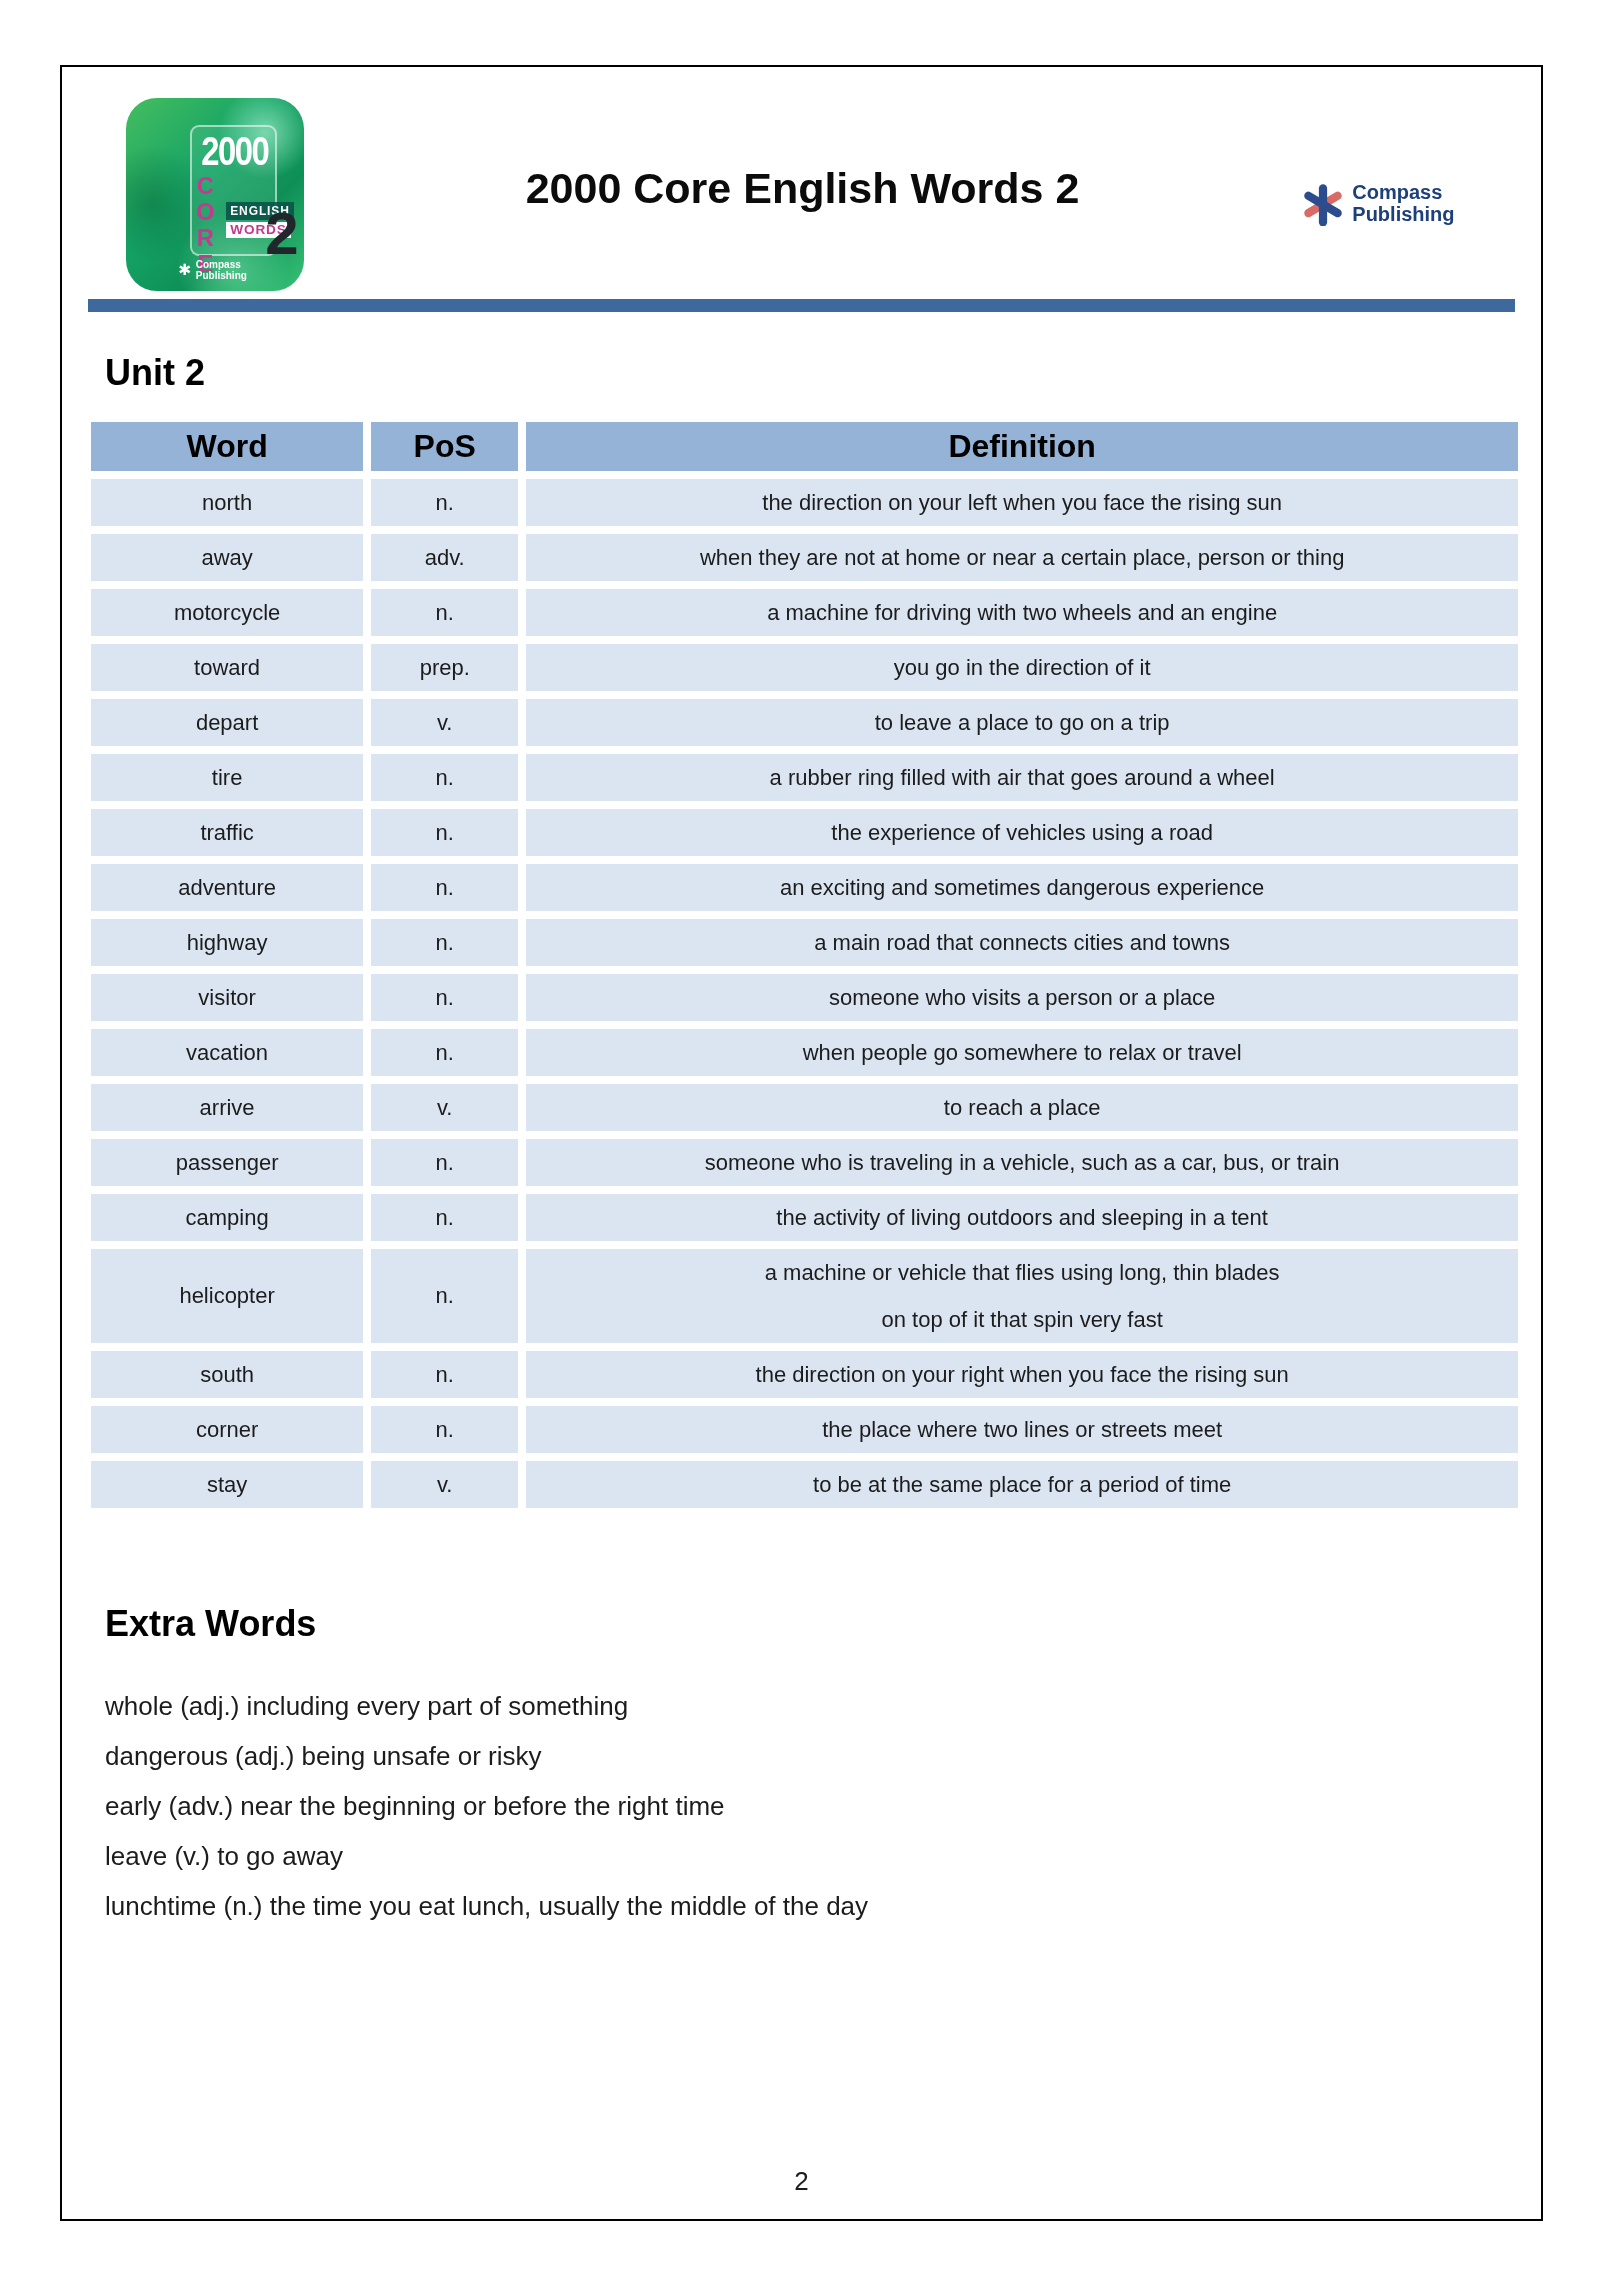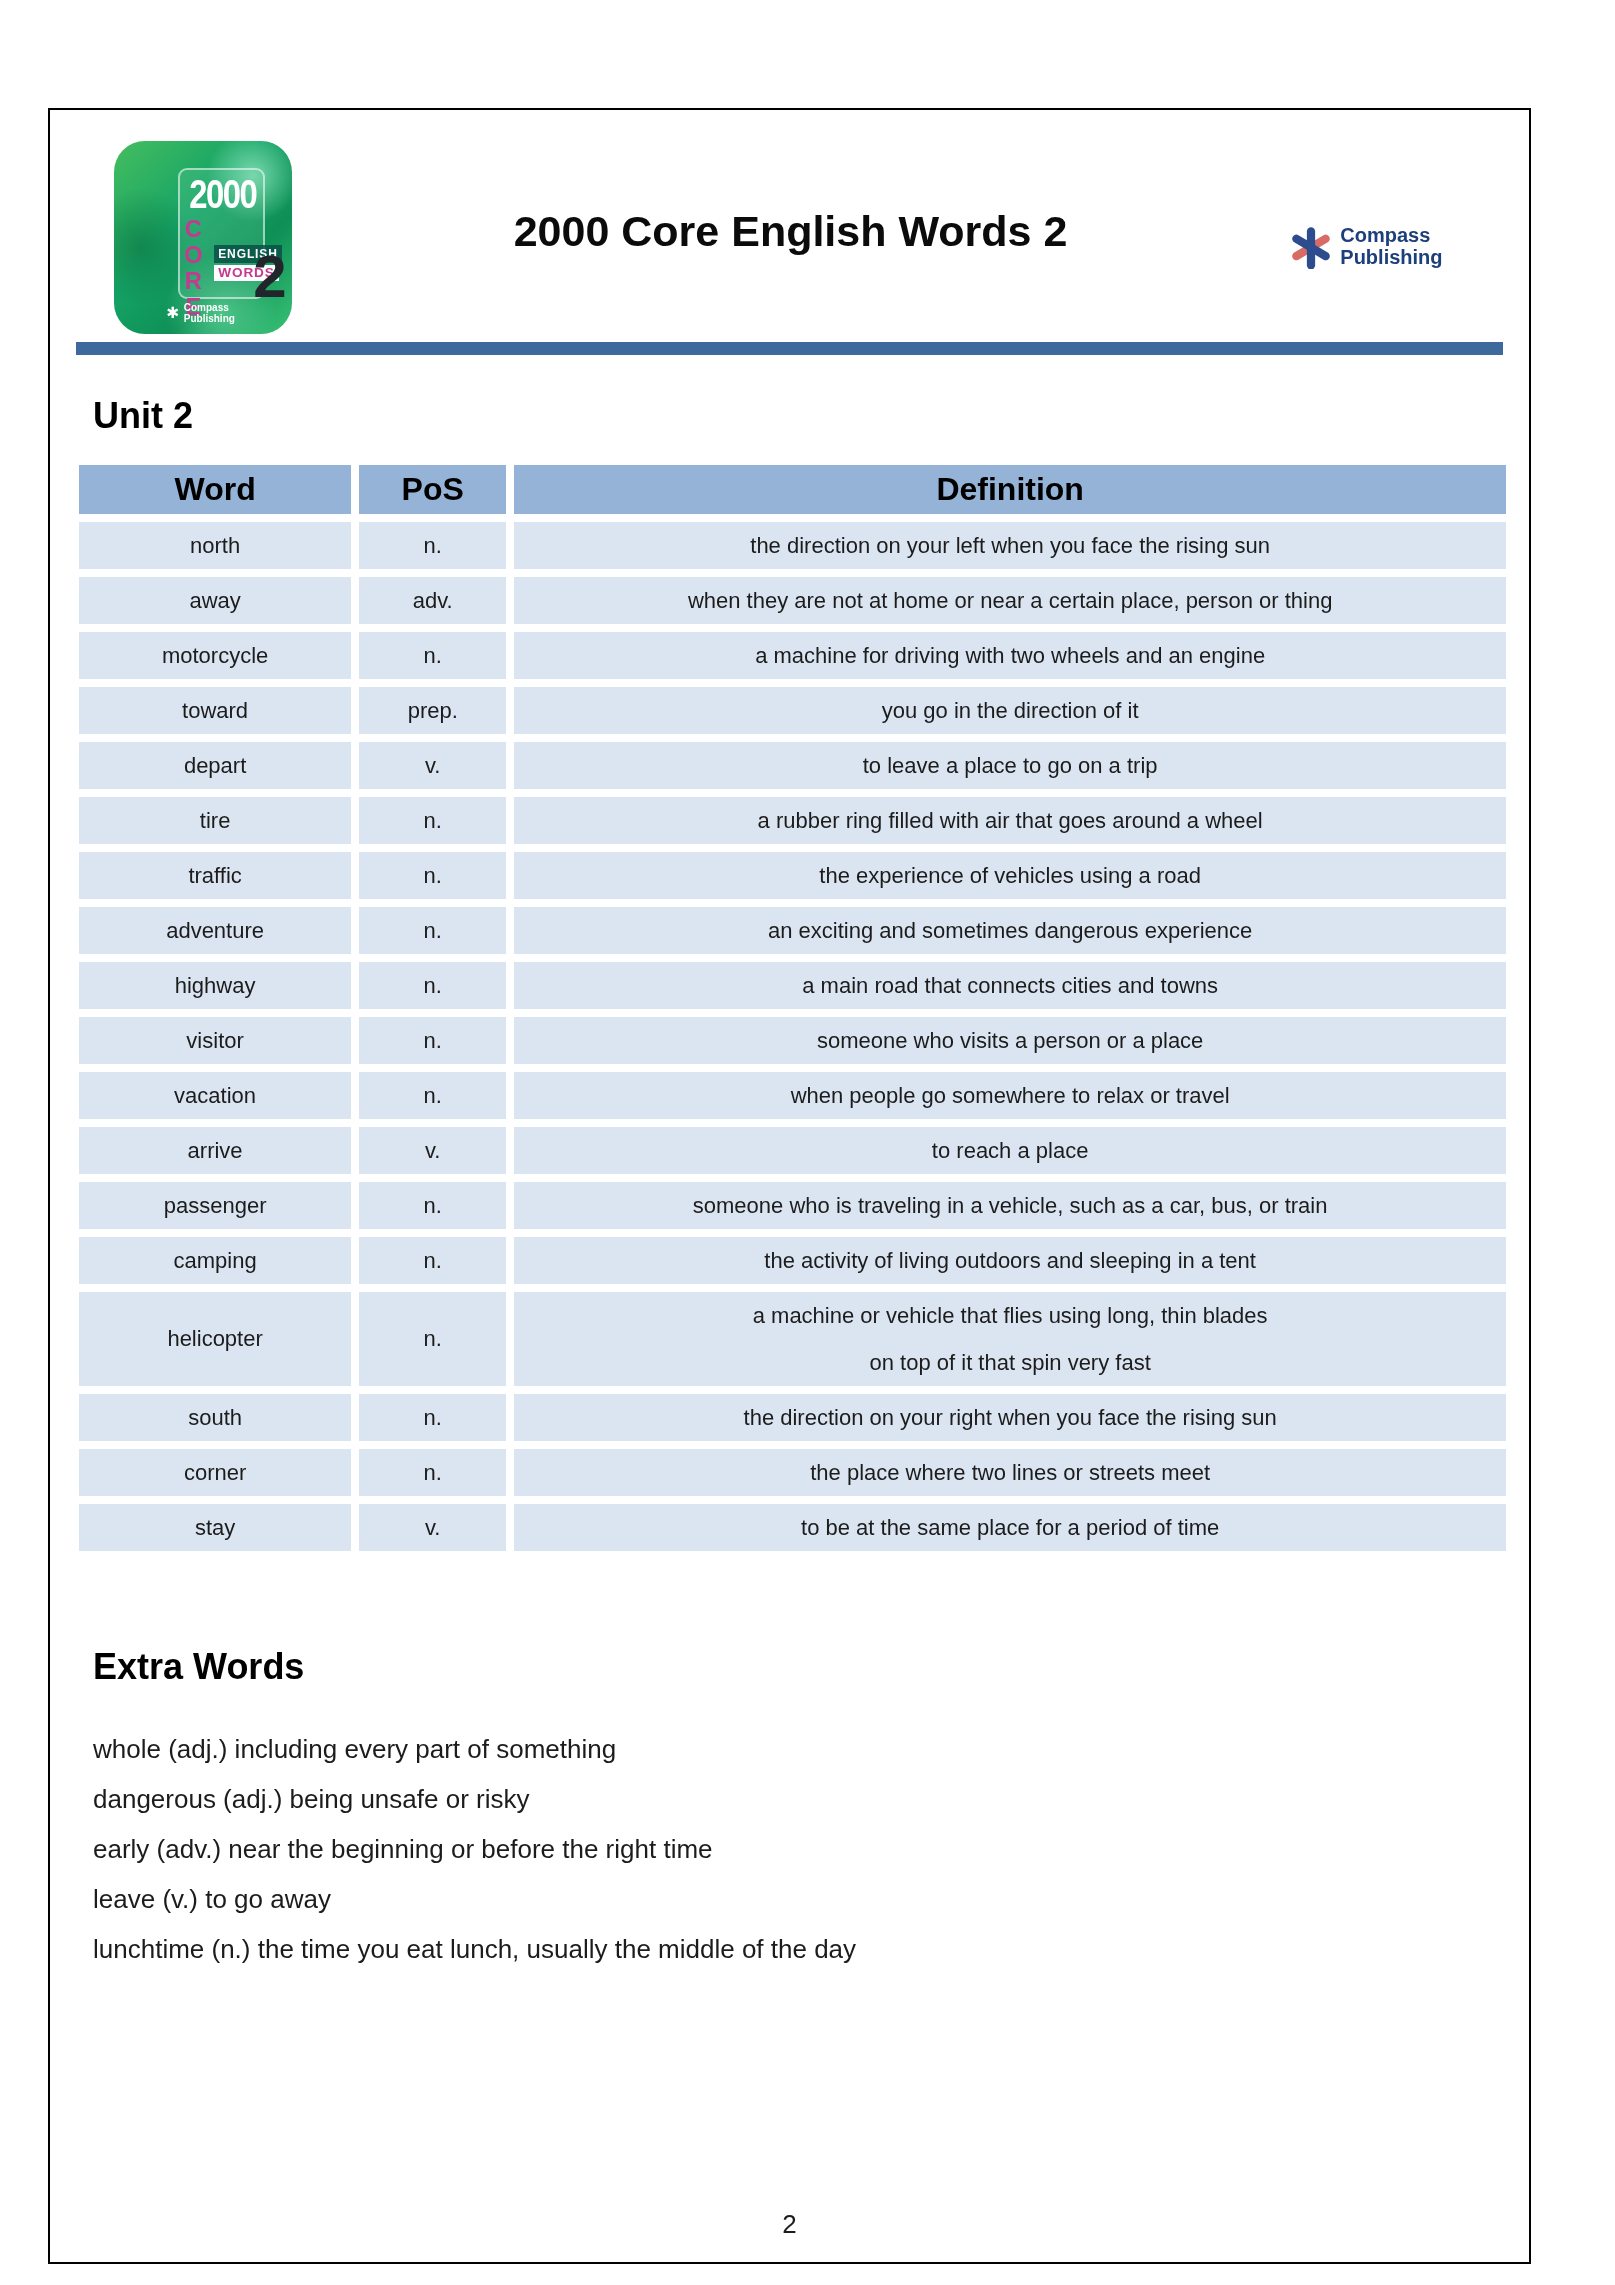--- a/index.html
+++ b/index.html
@@ -2,22 +2,22 @@
 <html style="font-size:14.5px"><head>
 <meta charset="utf-8">
 <style>
   * { margin:0; padding:0; box-sizing:border-box; }
   html,body { background:#ffffff; }
   body {
     width:1616px; height:2286px; position:relative;
     font-family:"Liberation Sans", sans-serif; color:#111;
   }
   .frame {
-    position:absolute; left:48px; top:65px; width:1483px; height:2156px;
-    border:2.7px solid #000; background:#fff;margin-top:43px;
+    position:absolute; left:60px; top:65px; width:1483px; height:2156px;
+    border:2.7px solid #000; background:#fff;
   }
   
   .page-header { display:flex; align-items:flex-start; padding:31px 42px 0 64px; height:225px; }
   .logo {
     position:relative; flex:none; width:178px; height:193px; border-radius:31px; overflow:hidden;
     background:
       radial-gradient(circle at 78% 18%, rgba(190,255,225,.6), transparent 22%),
       radial-gradient(circle at 15% 55%, rgba(12,110,60,.55), transparent 32%),
       radial-gradient(circle at 60% 88%, rgba(130,235,180,.5), transparent 28%),
       linear-gradient(135deg,#45bd5f 0%,#15a466 40%,#0e8f55 68%,#38c276 100%);

